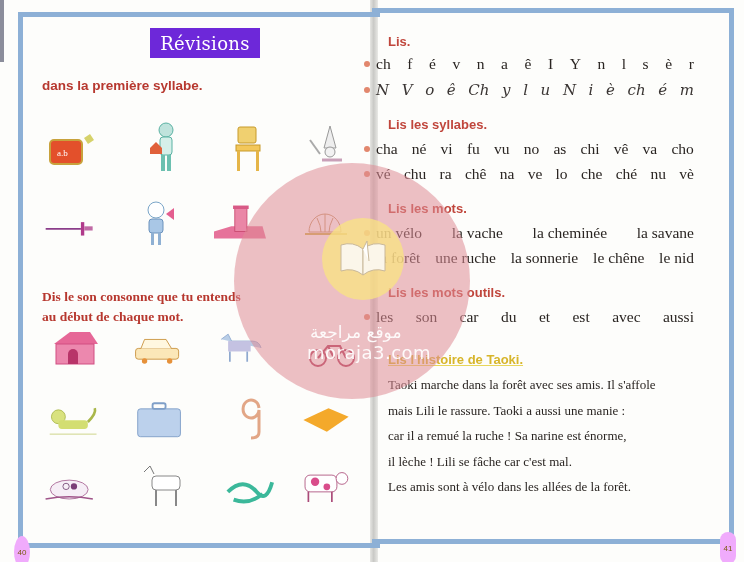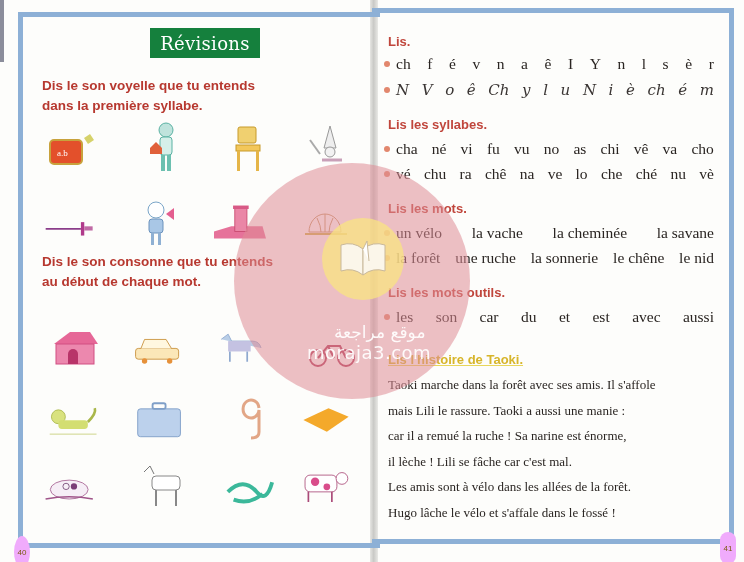--- a/index.html
+++ b/index.html
@@ -18,64 +18,63 @@
     border-right: 5px solid #8db0d6; border-top: 5px solid #8db0d6; border-bottom: 5px solid #8db0d6; }
 
   .page-num { position: absolute; width: 16px; height: 32px; border-radius: 50%;
     background: #f0abfc; color: #7a5a10; font: 8px "Liberation Sans", sans-serif;
     display: flex; align-items: center; justify-content: center; }
   .pn-left { left: 14px; top: 536px; }
   .pn-right { left: 720px; top: 532px; border-radius: 8px; }
 
   
   .revisions { position: absolute; left: 150px; top: 28px; width: 110px; height: 30px;
-    background: #15803d; color: #fff; font: 18px "DejaVu Serif", serif;
+    background: #6d28d9; color: #fff; font: 18px "DejaVu Serif", serif;
     display: flex; align-items: center; justify-content: center; letter-spacing: 0.3px; }
   .instr { position: absolute; left: 42px; color: #b7382f; font: bold 13.5px "Liberation Sans", sans-serif; line-height: 20px; }
   .instr1 { top: 76px; }
-  .instr2 { top: 252px; }
+  .instr2 { top: 287px; font-family: Liberation Serif, serif; }
 
   .pic { position: absolute; width: 52px; height: 44px; display: flex; align-items: center; justify-content: center; }
 
   
   .rhead { position: absolute; left: 388px; color: #c0463c; font: bold 13px "Liberation Sans", sans-serif; }
-  .rline { position: absolute; left: 384px; width: 330px; display: flex; align-items: center;
+  .rline { position: absolute; left: 364px; width: 330px; display: flex; align-items: center;
     font-size: 15.5px; color: #2a2522; text-align: right; }
   .bullet { width: 6px; height: 6px; border-radius: 50%; background: #e2876d; margin-right: 6px; flex: none; }
   .tokens { display: flex; justify-content: space-between; flex: 1; }
   .cursive { font-family: "DejaVu Serif", serif; font-style: italic; font-size: 15px; color: #3a3533; }
   .story-head { position: absolute; left: 388px; top: 352px; color: #d7b52a; font: bold 13px "Liberation Sans", sans-serif;
     text-decoration: underline; text-decoration-color: #e8d65a; }
   .story { position: absolute; left: 388px; top: 372px; width: 330px; font-size: 13px; line-height: 25.5px; color: #2a2522; }
 
   
   .wm-circle { position: absolute; left: 234px; top: 163px; width: 236px; height: 236px; border-radius: 50%;
     background: rgba(222, 140, 150, 0.55); }
   .wm-inner { position: absolute; left: 322px; top: 218px; width: 82px; height: 82px; border-radius: 50%;
     background: rgba(250, 228, 130, 0.75); display: flex; align-items: center; justify-content: center; }
-  .wm-ar { position: absolute; left: 310px; top: 322px; color: rgba(255,255,255,0.92); font: 17px "DejaVu Sans", sans-serif; margin-left: 24px; }
+  .wm-ar { position: absolute; left: 310px; top: 322px; color: rgba(255,255,255,0.92); font: 17px "DejaVu Sans", sans-serif; }
   .wm-url { position: absolute; left: 286px; top: 342px; color: rgba(255,255,255,0.92); font: 18px "DejaVu Sans", sans-serif; letter-spacing: 0.5px; margin-left: 21px; }
 </style>
 </head>
 <body>
 
 <div class="spread">
   <div class="left-edge"></div>
   <div class="gutter"></div>
 
   <div class="frame-left"></div>
   <div class="frame-right"></div>
 
   <div class="page-num pn-left">40</div>
   <div class="page-num pn-right">41</div>
 
   <div class="revisions">Révisions</div>
 
   <div class="instr instr1">
-    <div>Dis le son voyelle que tu entends</div>
     <div>dans la première syllabe.</div>
   </div>
 
   <div class="pic" style="left:46px;top:130px">
     <svg width="52" height="40" viewBox="0 0 52 40">
         <rect x="4" y="8" width="32" height="24" rx="4" fill="#e3502b" stroke="#c8a23c" stroke-width="2"></rect>
         <text x="11" y="24" font-size="9" fill="#fff">a.b</text>
         <path d="M38 6 l6 -4 l4 6 l-6 4z" fill="#d6d26a"></path>
       </svg>
   </div>
@@ -336,21 +335,20 @@
       </span>
   </div>
 
   <div class="story-head">Lis l'histoire de Taoki.</div>
   <div class="story">
     <div>Taoki marche dans la forêt avec ses amis. Il s'affole</div>
     <div>mais Lili le rassure. Taoki a aussi une manie :</div>
     <div>car il a remué la ruche ! Sa narine est énorme,</div>
     <div>il lèche ! Lili se fâche car c'est mal.</div>
     <div>Les amis sont à vélo dans les allées de la forêt.</div>
-    <div>Hugo lâche le vélo et s'affale dans le fossé !</div>
   </div>
 
   <div class="wm-circle"></div>
   <div class="wm-inner">
     <svg width="50" height="40" viewBox="0 0 50 40">
       <path d="M25 10 q-10 -8 -22 -4 v26 q12 -4 22 4z" fill="#fbf6ea" stroke="#c9b89a"></path>
       <path d="M25 10 q10 -8 22 -4 v26 q-12 -4 -22 4z" fill="#fbf6ea" stroke="#c9b89a"></path>
       <path d="M25 10 l4 -8 l2 20" fill="#fff" stroke="#c9b89a"></path>
     </svg>
   </div>

